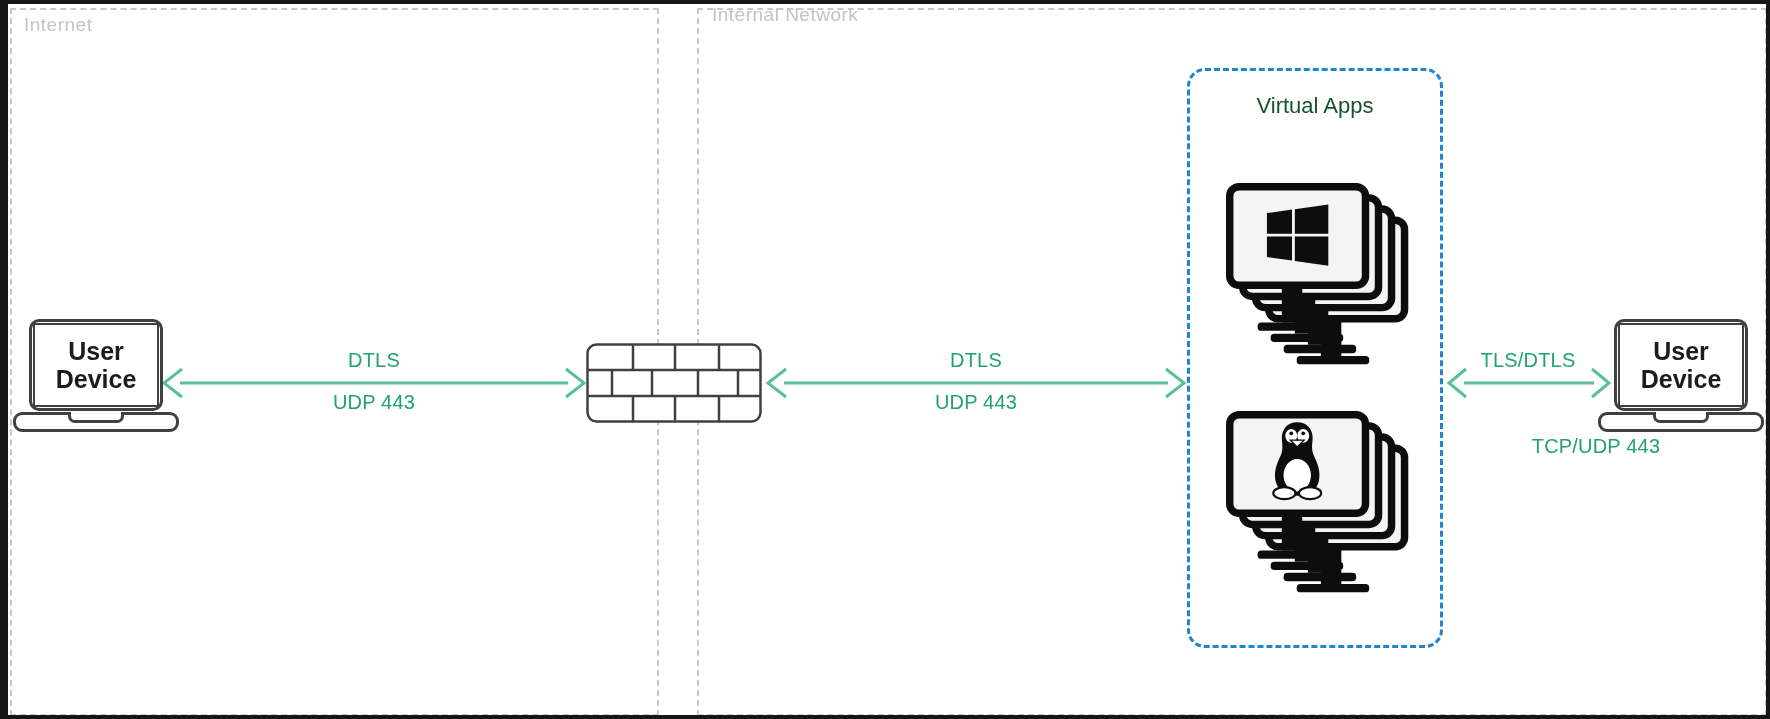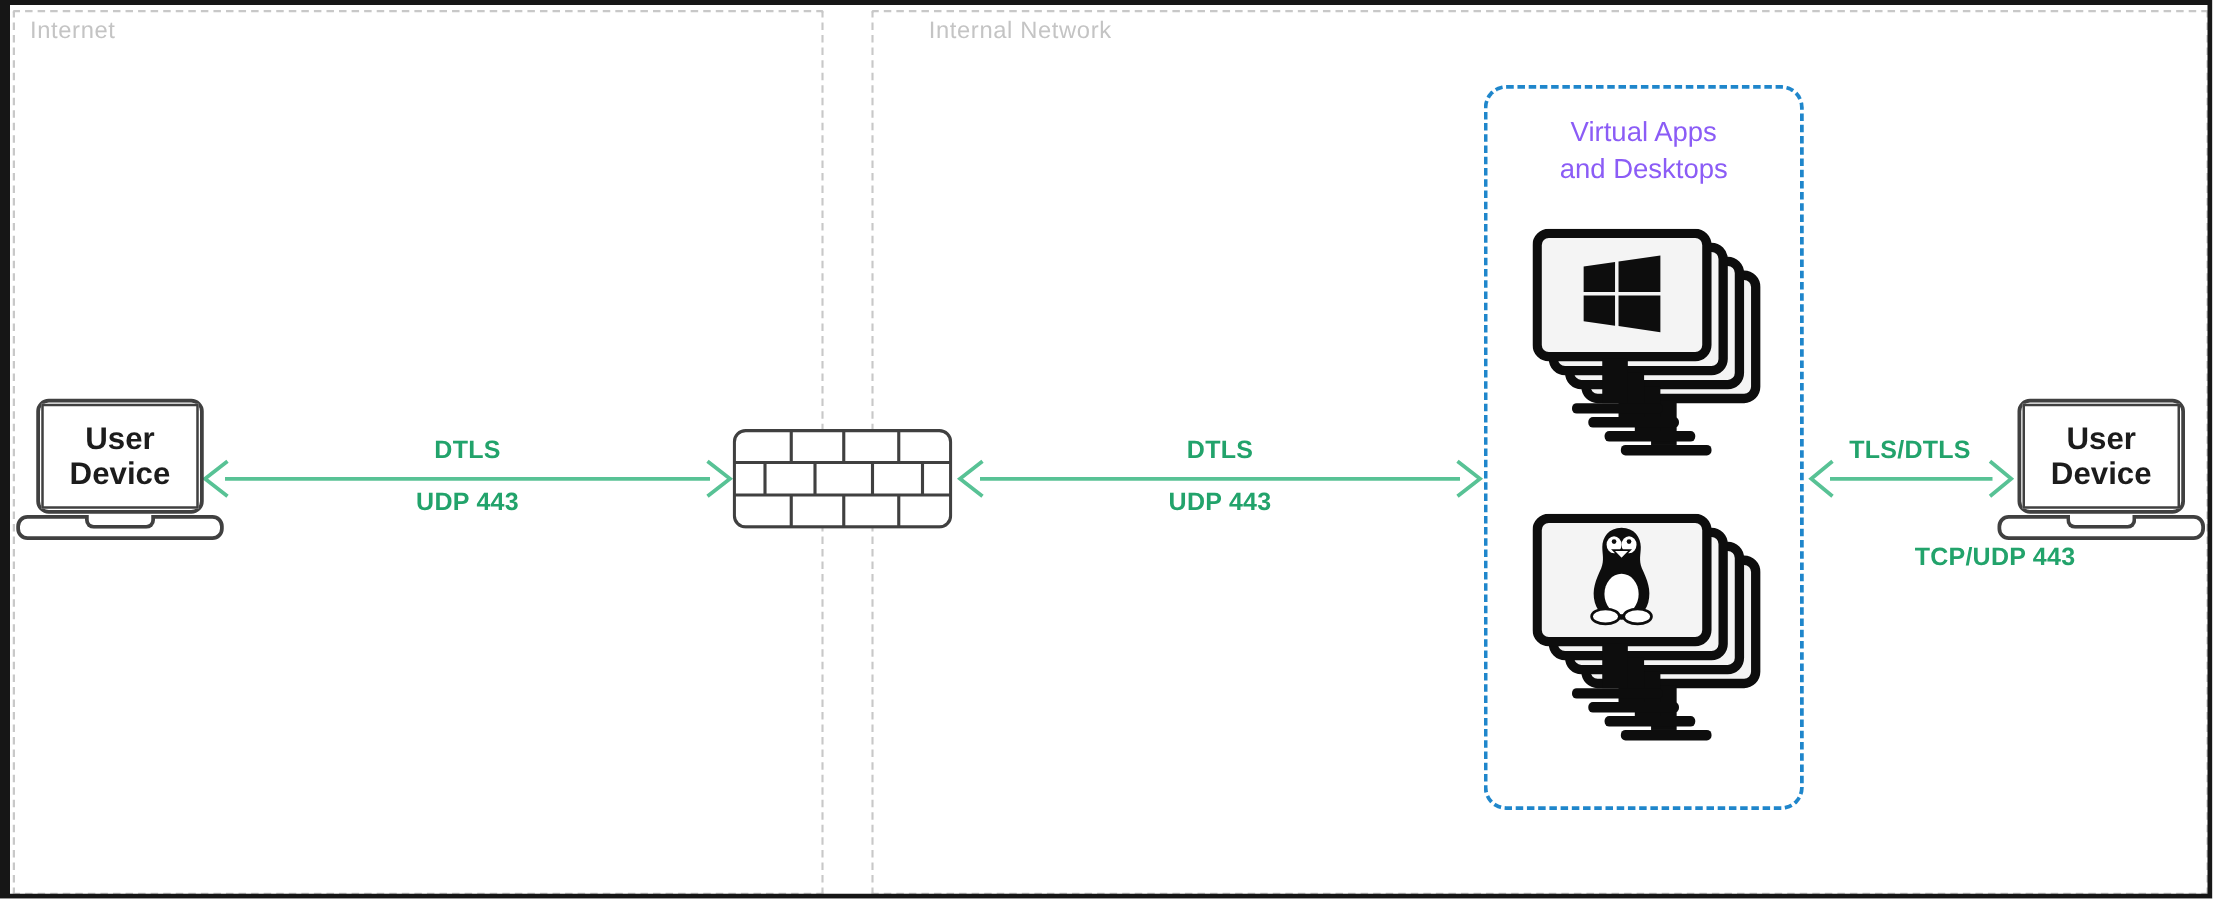--- a/index.html
+++ b/index.html
@@ -15,21 +15,21 @@
   .zone {
     position:absolute; border:2px dashed var(--zone_border); background:transparent;
     border-radius:2px;
   }
   .zone-label {
     position:absolute; color:var(--zone_label); font-size:19px; letter-spacing:0.5px;
   }
   #zone-internet  { left:10px;  top:8px; width:645px;  height:704px; }
   #zone-internal  { left:697px; top:8px; width:1066px; height:704px; }
   #zone-internet-label { left:24px;  top:14px; }
-  #zone-internal-label { left:712px; top:14px;margin-left:31px; }
+  #zone-internal-label { left:712px; top:4px; }
   
   .laptop { position:absolute; width:166px; z-index:10; }
   .laptop-screen {
     box-sizing:border-box; margin:0 auto; width:134px; height:92px;
     border:3px solid var(--device_stroke); border-radius:10px; padding:1px;
     background:#ffffff;
   }
   .laptop-screen-inner {
     box-sizing:border-box; width:100%; height:100%;
     border:2px solid var(--device_stroke);
@@ -51,33 +51,33 @@
   
   #firewall { position:absolute; left:586px; top:343px; z-index:10; }
   .fw-fill { fill:#ffffff; stroke:var(--device_stroke); stroke-width:2.5; }
   .fw-line { stroke:var(--device_stroke); stroke-width:2.5; }
   
   #vda-box {
     position:absolute; left:1187px; top:68px; width:256px; height:580px;
     box-sizing:border-box; border:3px dashed var(--blue_border); border-radius:18px;
   }
   .vda-title {
-    margin-top:20px; text-align:center; font-size:22px; color:#8b5cf6; line-height:1.32;
+    margin-top:20px; text-align:center; font-size:22px; color:#14532d; line-height:1.32;
   }
   .stack { position:absolute; z-index:5; }
   #windows-stack { left:1226px; top:183px; }
   #linux-stack   { left:1226px; top:411px; }
   .scr { fill:#F4F4F4; stroke:#0d0d0d; stroke-width:8; }
   .blk { fill:#0d0d0d; }
   
   .arrow { position:absolute; z-index:8; }
   .arrow line, .arrow path { stroke:var(--green_line); stroke-width:3; fill:none; }
   .conn-label {
     position:absolute; width:200px; text-align:center; z-index:9;
-    color:var(--green_text); font-size:20px; font-weight:700; letter-spacing:0.2px;
+    color:var(--green_text); font-size:20px; font-weight:400; letter-spacing:0.2px;
   }
 </style>
 </head>
 <body>
 
 <div class="canvas">
 
   <div class="zone" id="zone-internet"></div>
   <div class="zone" id="zone-internal"></div>
   <div class="zone-label" id="zone-internet-label">Internet</div>
@@ -123,21 +123,20 @@
     <line x1="20" y1="20" x2="404" y2="20"></line>
     <path d="M22,6 L4,20 L22,34"></path>
     <path d="M402,6 L420,20 L402,34"></path>
   </svg>
   <div class="conn-label" style="left:876px; top:349px;">DTLS</div>
   <div class="conn-label" style="left:876px; top:391px;">UDP 443</div>
 
   <div id="vda-box">
     <div class="vda-title">
       <div>Virtual Apps</div>
-      <div>and Desktops</div>
     </div>
   </div>
 
   <svg class="stack" id="windows-stack" width="186" height="186" viewBox="0 0 200 200">
     <g transform="translate(42,36)">
       <rect class="scr" x="4" y="4" width="146" height="106" rx="10"></rect>
       <rect class="blk" x="60" y="112" width="22" height="38"></rect>
       <rect class="blk" x="34" y="150" width="78" height="9" rx="4"></rect>
     </g>
     <g transform="translate(28,24)">

